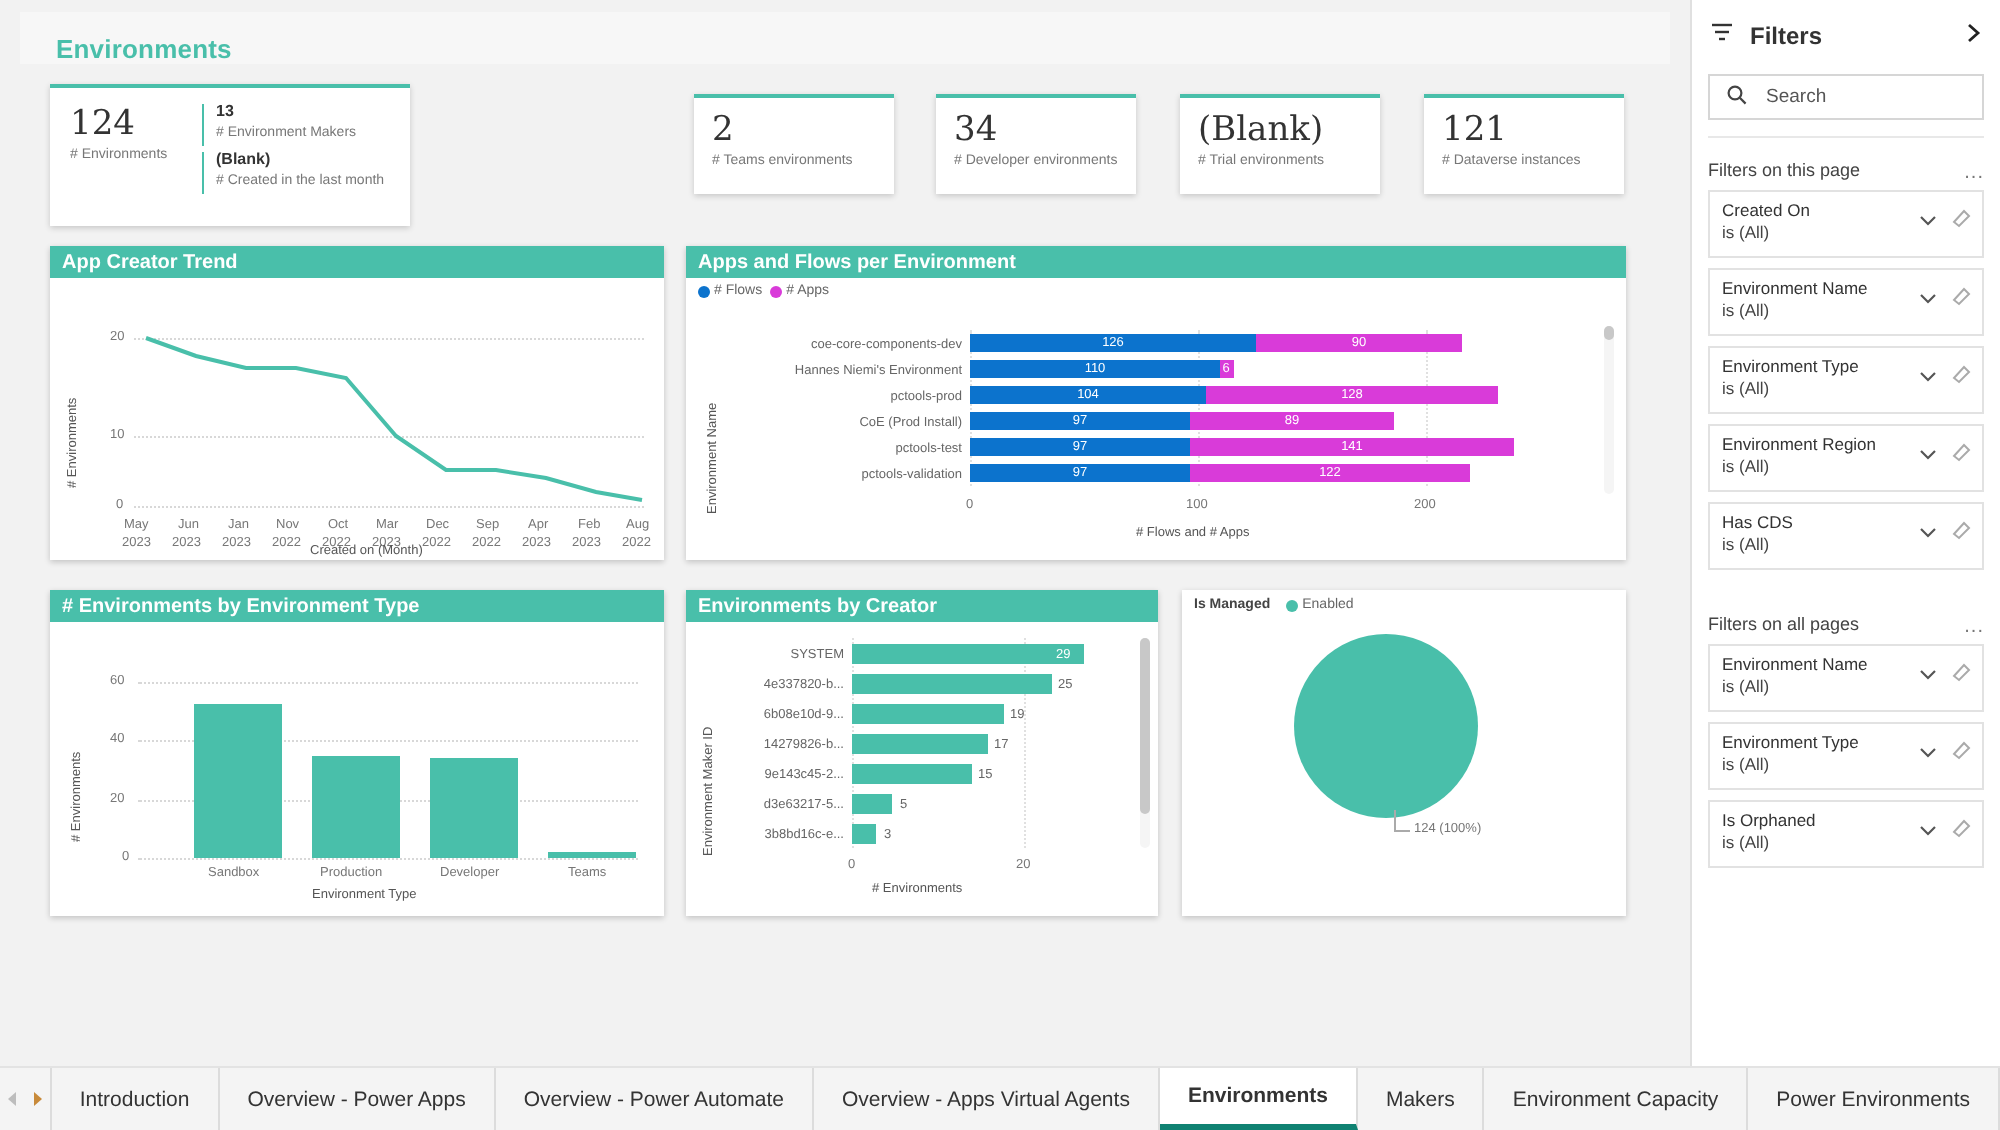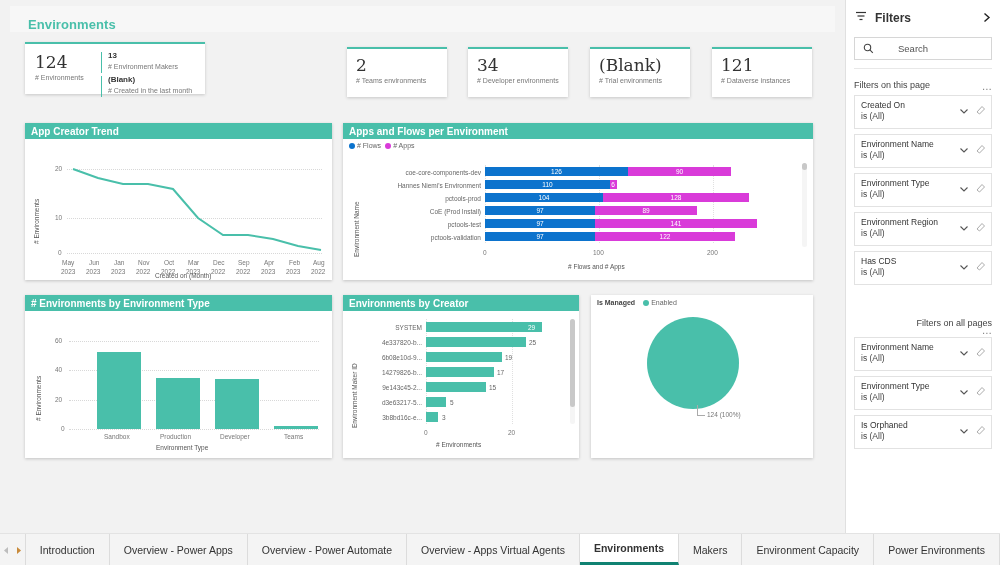--- a/index.html
+++ b/index.html
@@ -107,21 +107,21 @@
     padding: 0 8px;
   }
   .f-head { display: flex; align-items: center; margin-top: 8px; height: 20px; }
   .f-head-title { font-size: 12px; font-weight: bold; color: #333; margin-left: 7px; }
   .f-expand { margin-left: auto; font-size: 11px; color: #333; cursor: pointer; }
   .f-search {
     position: relative; margin-top: 9px;
     height: 23px; border: 1px solid #d6d6d6; background: #fff;
     display: flex; align-items: center; padding-left: 8px;
   }
-  .f-search-ph { font-size: 9.5px; color: #555; margin-left: 24px; }
+  .f-search-ph { font-size: 9.5px; color: #555; margin-left: 9px; }
   .f-sep { height: 1px; background: #e8e8e8; margin-top: 8px; }
   .f-group-hd {
     display: flex; align-items: flex-end; margin-top: 7px; height: 14px;
   }
   .f-group-title { font-size: 9px; color: #444; }
   .f-dots { margin-left: auto; font-size: 10px; color: #777; letter-spacing: .5px; line-height: 6px; }
   .f-card {
     position: relative; margin-top: 5px;
     border: 1px solid #e2e2e2; background: #fff;
     height: 34px; padding: 4px 6px;
@@ -162,21 +162,21 @@
 <body>
 
 <div id="app">
 
   <div id="canvas">
 
     <div class="page-title-bar">
       <div class="page-title">Environments</div>
     </div>
 
-    <div class="kpi" style="left:25px; top:42px; width:180px; height:52px;">
+    <div class="kpi" style="left:25px; top:42px; width:180px; height:71px;">
       <div class="kpi-col" style="left:10px; top:10px;">
         <div class="kpi-val">124</div>
         <div class="kpi-lbl"># Environments</div>
       </div>
       <div class="kpi-div" style="left:76px; top:8px; height:21px;"></div>
       <div class="kpi-div" style="left:76px; top:32px; height:21px;"></div>
       <div class="kpi-col" style="left:83px; top:8px;">
         <div class="kpi-val small">13</div>
         <div class="kpi-lbl"># Environment Makers</div>
       </div>
@@ -553,21 +553,21 @@
             <polyline points="1.5,3.5 5,7 8.5,3.5" fill="none" stroke="#555" stroke-width="1.1"></polyline>
           </svg>
       </span>
       <span class="f-eraser">
         <svg width="11" height="11" viewBox="0 0 11 11">
             <path d="M2 8 L7 2.5 L9.5 5 L4.5 10 Z" fill="none" stroke="#666" stroke-width="1"></path>
           </svg>
       </span>
     </div>
 
-    <div class="f-group-hd" style="margin-top:33px;flex-direction:column;">
+    <div class="f-group-hd" style="margin-top:18px;">
       <span class="f-group-title">Filters on all pages</span>
       <span class="f-dots">...</span>
     </div>
 
     <div class="f-card">
       <div class="f-card-name">Environment Name</div>
       <div class="f-card-sub">is (All)</div>
       <span class="f-chev">
         <svg width="10" height="10" viewBox="0 0 10 10">
             <polyline points="1.5,3.5 5,7 8.5,3.5" fill="none" stroke="#555" stroke-width="1.1"></polyline>

